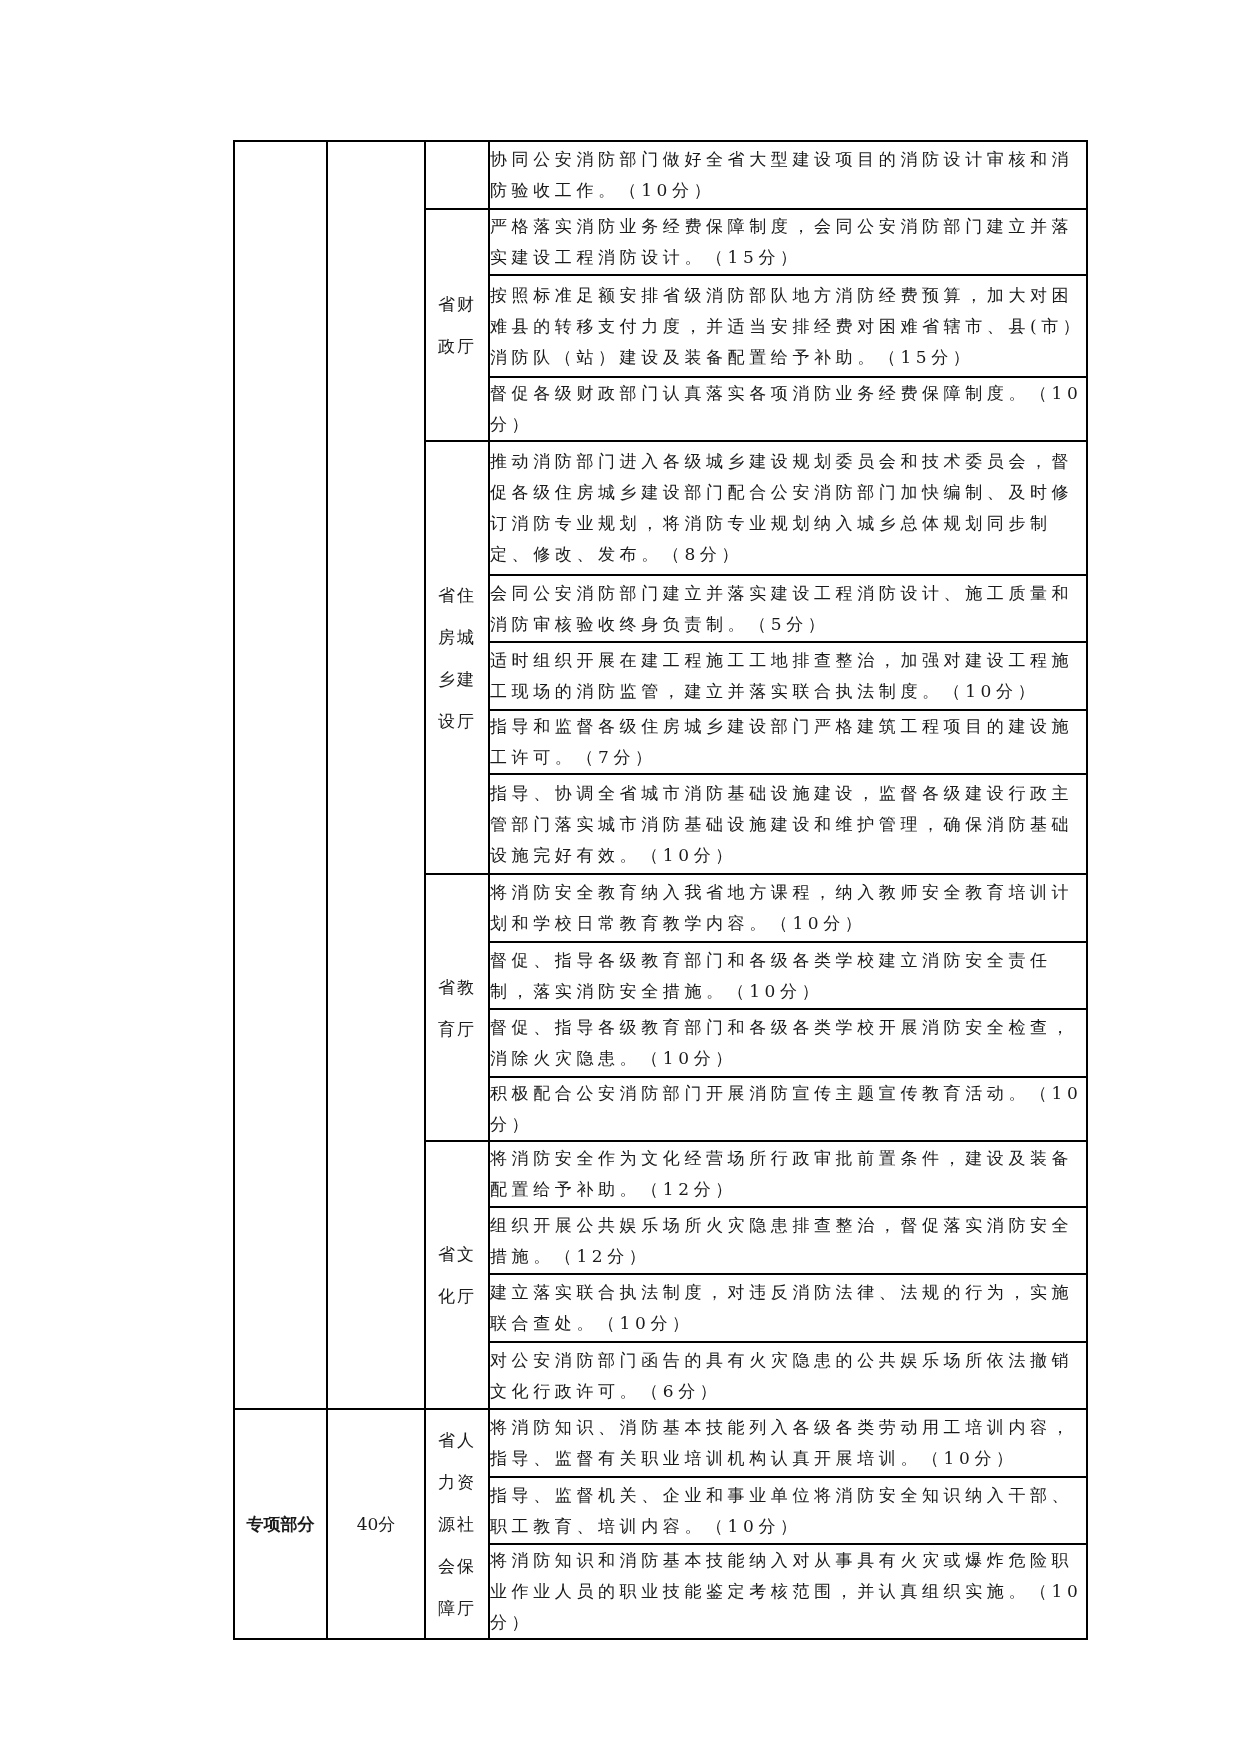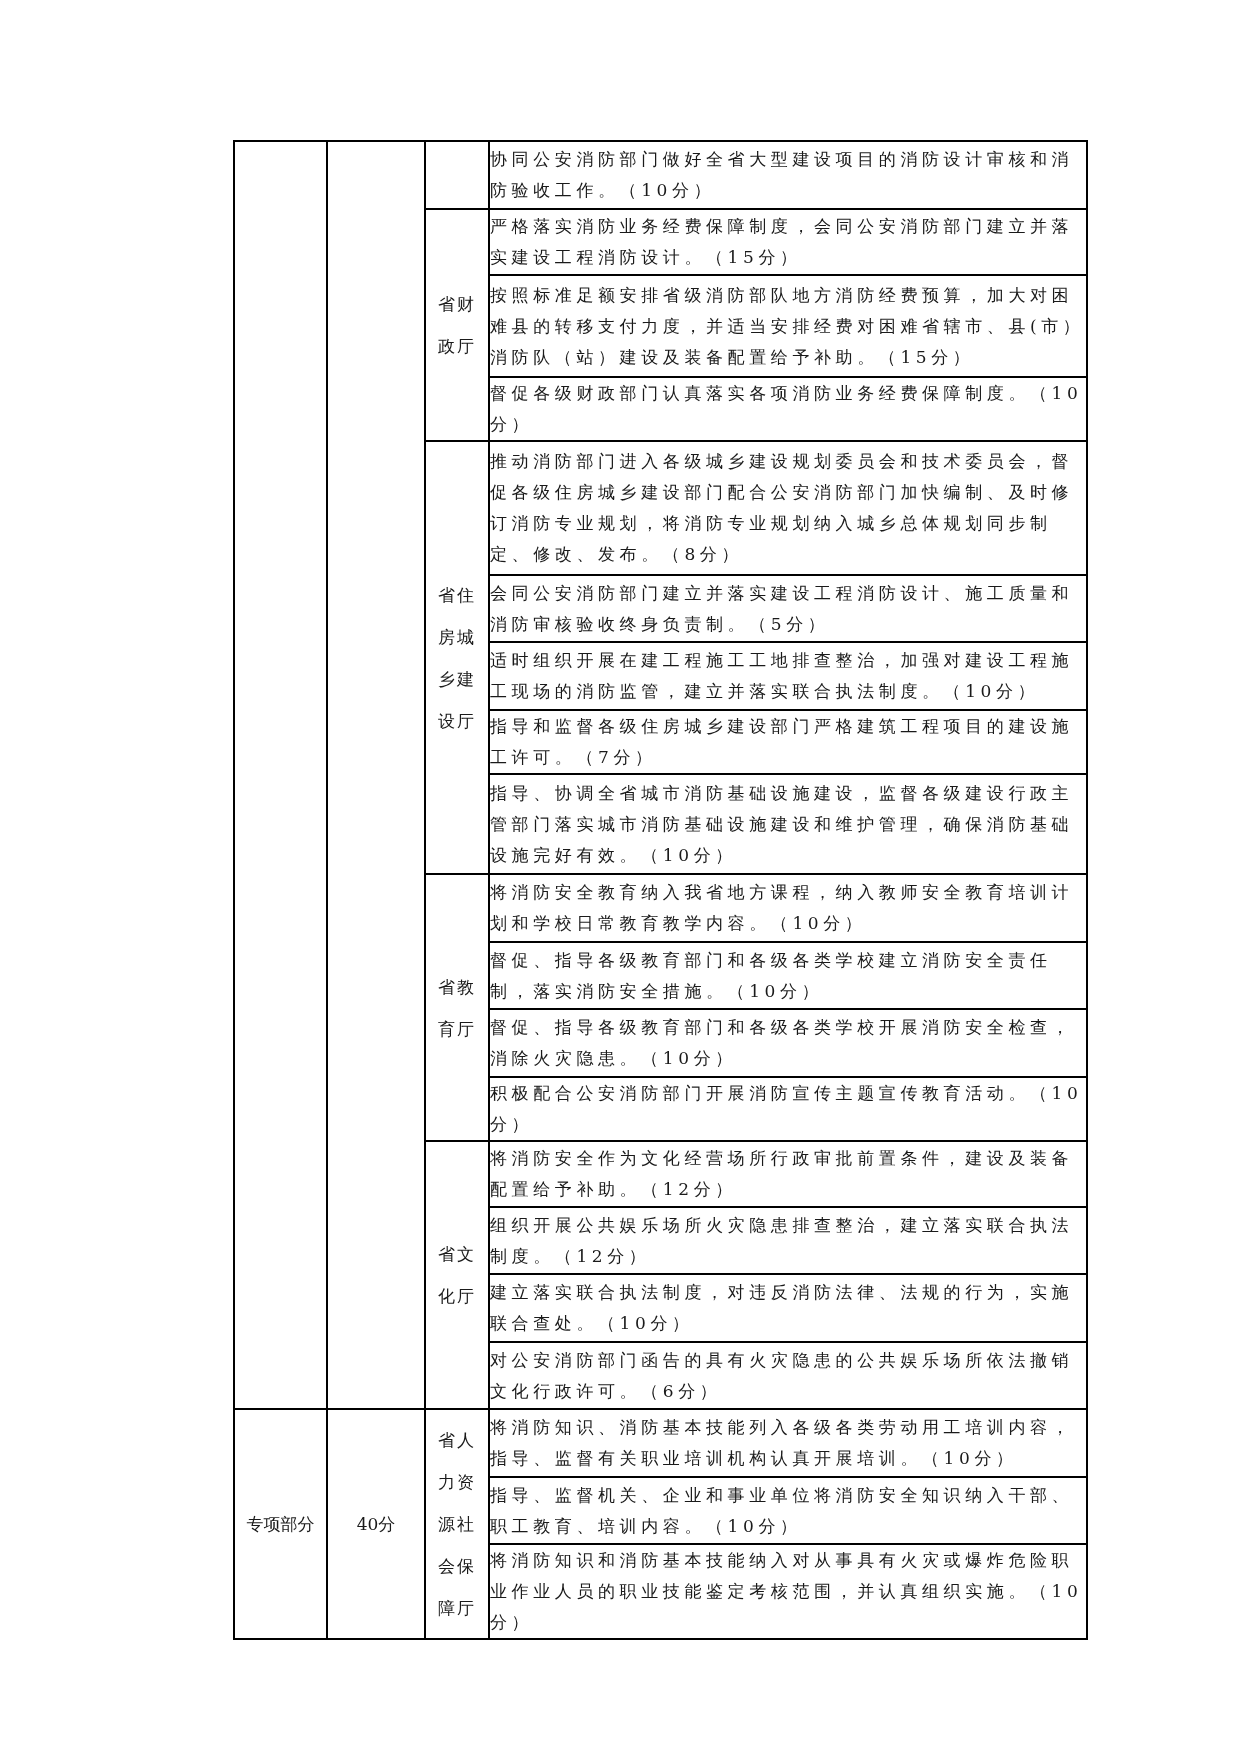--- a/index.html
+++ b/index.html
@@ -7,21 +7,21 @@
          font-family: "DejaVu Serif", "Liberation Serif", serif; color:#111; }
   .page { position:absolute; left:0; top:0; width:1241px; height:1754px; background:#fff; }
   table.score {
     position:absolute; left:197px; top:140px; width:855px;
     border-collapse:collapse; table-layout:fixed;margin-left:36px;
   }
   table.score td {
     border:2px solid #000; padding:0; vertical-align:middle;
     font-size:17px; color:#1a1a1a;
   }
-  td.c-part { width:91px; text-align:center; }
+  td.c-part { width:91px; text-align:center;font-weight:bold; }
   td.c-score { width:96px; text-align:center; }
   td.c-dept { width:62px; text-align:center; line-height:42px; letter-spacing:2px; }
   td.c-dept span { display:inline-block; width:40px; word-break:break-all; }
   td.c-item { padding:4px 16px 4px 26px; line-height:31px; letter-spacing:4.6px; text-align:left; }
 </style>
 </head>
 <body>
 
 <div class="page">
   <table class="score">
@@ -74,21 +74,21 @@
       </tr>
       <tr style="height:45px">
         <td class="c-item">积极配合公安消防部门开展消防宣传主题宣传教育活动。（10分）</td>
       </tr>
 
       <tr style="height:66px">
         <td class="c-dept" rowspan="4"><span>省文化厅</span></td>
         <td class="c-item">将消防安全作为文化经营场所行政审批前置条件，建设及装备配置给予补助。（12分）</td>
       </tr>
       <tr style="height:67px">
-        <td class="c-item">组织开展公共娱乐场所火灾隐患排查整治，建立落实联合执法制度。（12分）</td>
+        <td class="c-item">组织开展公共娱乐场所火灾隐患排查整治，督促落实消防安全措施。（12分）</td>
       </tr>
       <tr style="height:68px">
         <td class="c-item">建立落实联合执法制度，对违反消防法律、法规的行为，实施联合查处。（10分）</td>
       </tr>
       <tr style="height:67px">
         <td class="c-item">对公安消防部门函告的具有火灾隐患的公共娱乐场所依法撤销文化行政许可。（6分）</td>
       </tr>
 
       <tr style="height:68px">
         <td class="c-part" rowspan="3">专项部分</td>

